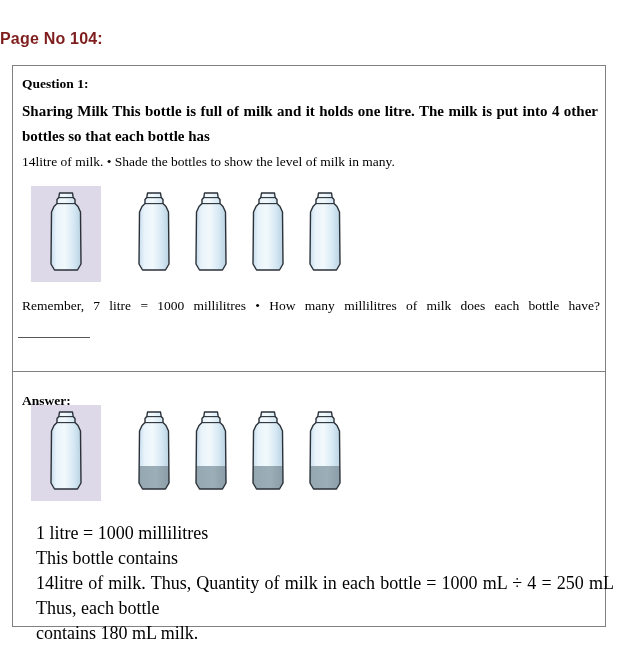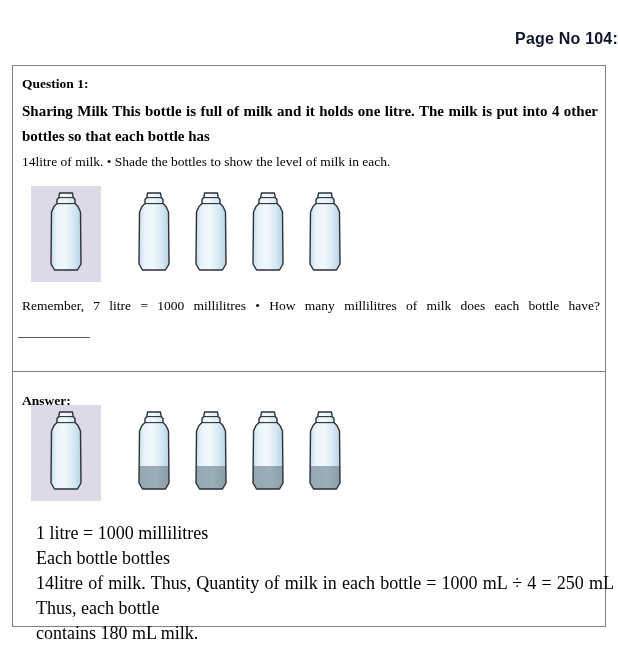--- a/index.html
+++ b/index.html
@@ -14,26 +14,26 @@
     font-family: "Liberation Serif", serif;
     color: #000000;
     overflow: hidden;
   }
 
   .page-title {
     position: absolute;
     left: 0;
     top: 30px;
     width: 618px;
-    text-align: right;
+    text-align: left;
     font-family: "Liberation Sans", sans-serif;
     font-weight: bold;
     font-size: 16px;
     letter-spacing: 0.2px;
-    color: #0f172a;
+    color: #7f1d1d;
   }
 
   .frame {
     position: absolute;
     left: 12px;
     top: 65px;
     width: 594px;
     height: 562px;
     border: 1px solid #808080;
     box-sizing: border-box;
@@ -172,21 +172,21 @@
 <div class="page-title">Page No 104:</div>
 
 <div class="frame">
 
   <div class="sect-question">
 
     <div class="label-bold q-label">Question 1:</div>
 
     <div class="q-statement">Sharing Milk This bottle is full of milk and it holds one litre. The milk is put into 4 other bottles so that each bottle has</div>
 
-    <div class="q-subline">14litre of milk. • Shade the bottles to show the level of milk in each.</div>
+    <div class="q-subline">14litre of milk. • Shade the bottles to show the level of milk in many.</div>
 
     <div class="bottle-row q-row">
 
       <div class="hl-box"></div>
 
       <div class="bottle b0">
         <svg viewBox="0 0 42 88" xmlns="http://www.w3.org/2000/svg">
           <defs>
             <linearGradient id="glassQ0" x1="0" y1="0" x2="1" y2="0">
               <stop offset="0%" stop-color="#c7dced"></stop>
@@ -422,18 +422,18 @@
           </g>
           <path d="M14.5,3 L27.5,3 L28.2,7.5 L30,9.5 L30,13.5 L33,16.5 L35.5,22 L36,74 L32.5,80 L9.5,80 L6,74 L6.5,22 L9,16.5 L12,13.5 L12,9.5 L13.8,7.5 Z" fill="none" stroke="#2b3138" stroke-width="1.4" stroke-linejoin="round"></path>
           <path d="M13.8,7.6 L28.2,7.6" stroke="#2b3138" stroke-width="1.1" fill="none"></path>
           <path d="M12,13.6 L30,13.6" stroke="#2b3138" stroke-width="1.1" fill="none"></path>
         </svg>
       </div>
     </div>
 
     <div class="ans-lines">
       <div class="ln">1 litre = 1000 millilitres</div>
-      <div class="ln">Each bottle bottles</div>
+      <div class="ln">This bottle contains</div>
       <div class="ln just">14litre of milk. Thus, Quantity of milk in each bottle = 1000 mL ÷ 4 = 250 mL Thus, each bottle</div>
       <div class="ln">contains 180 mL milk.</div>
     </div>
   </div>
 </div>
 
 </body></html>

